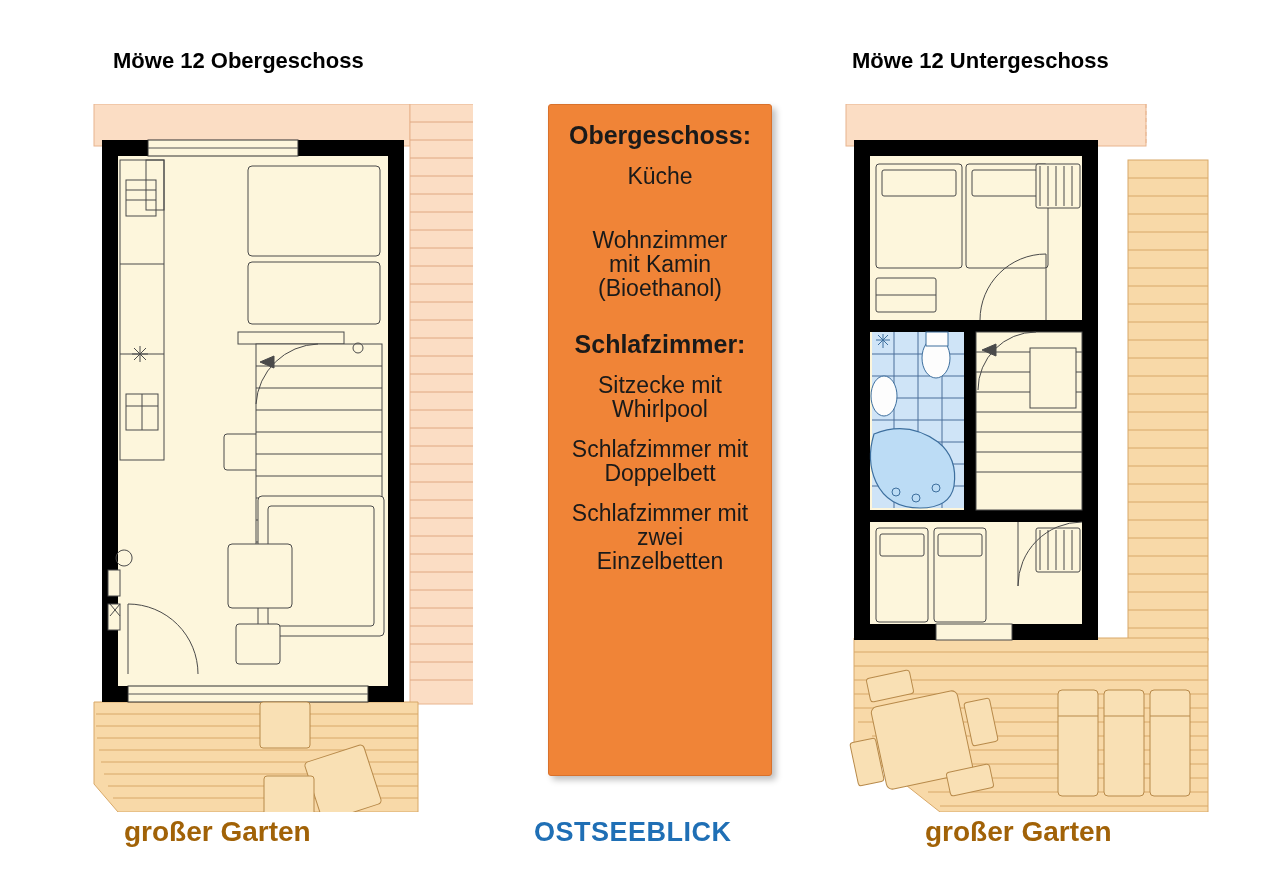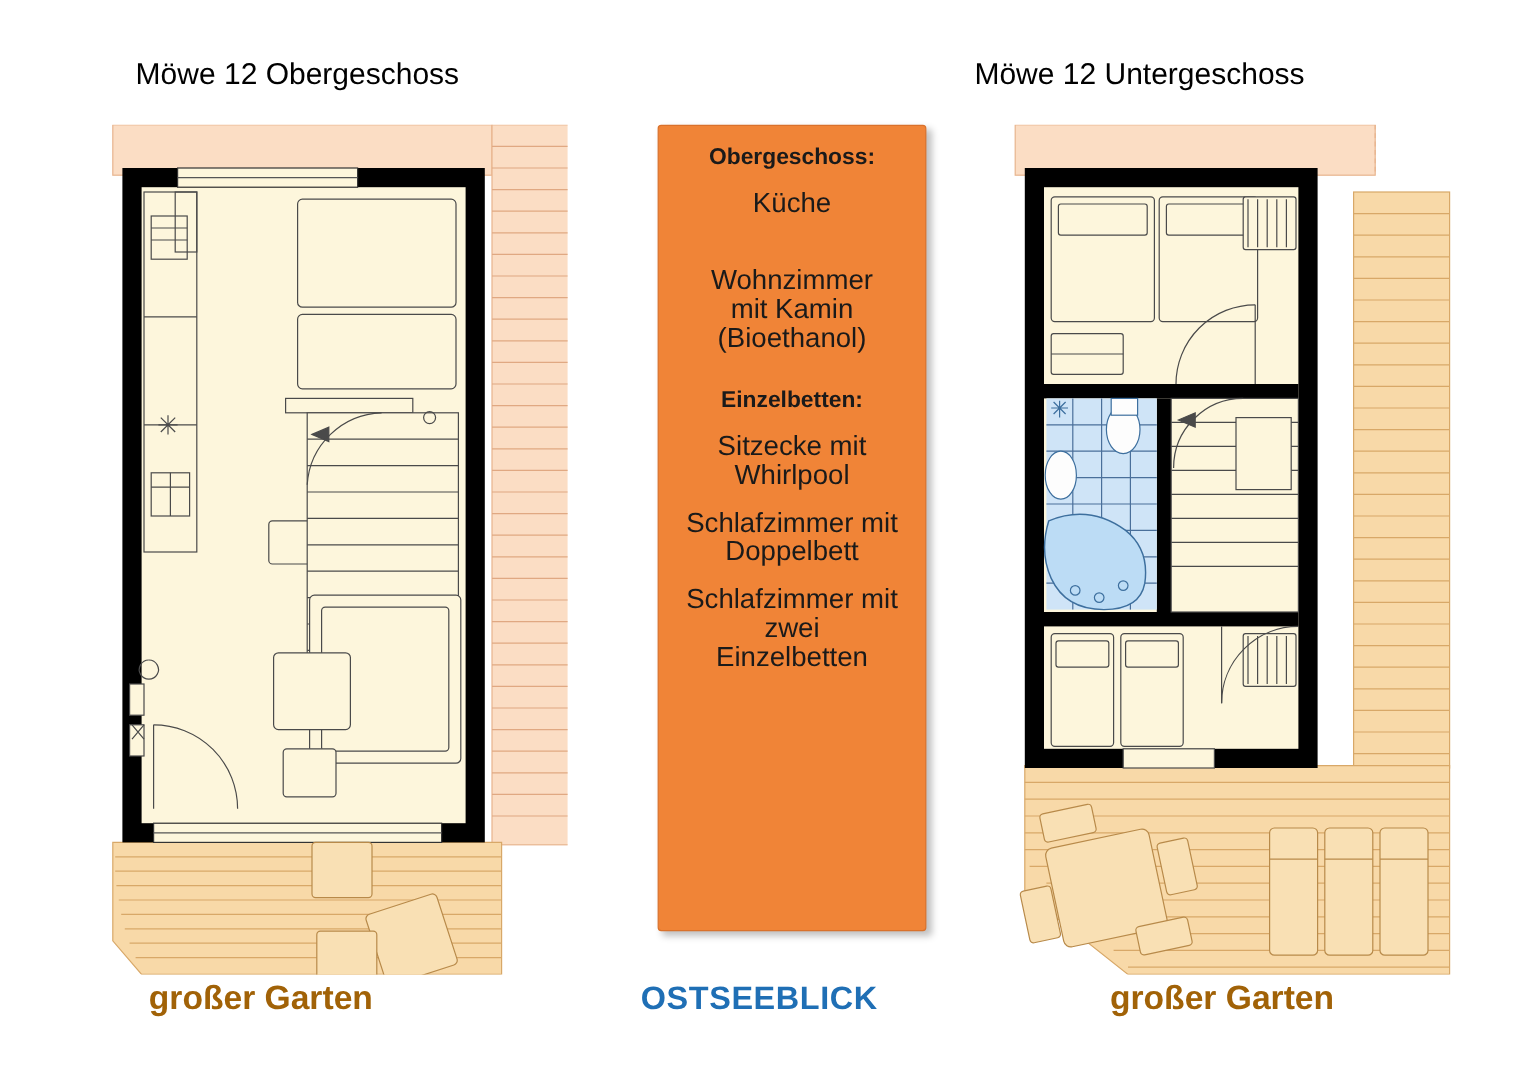--- a/index.html
+++ b/index.html
@@ -10,27 +10,27 @@
   body {
     width: 1272px;
     height: 895px;
     position: relative;
     font-family: "Liberation Sans", sans-serif;
     overflow: hidden;
   }
 
   .title {
     position: absolute;
-    font-weight: normal;
-    font-size: 25px;
+    font-weight: bold;
+    font-size: 22px;
     color: #000000;
     white-space: nowrap;
   }
   #title-left  { left: 113px; top: 48px; }
-  #title-right { left: 812px; top: 48px; }
+  #title-right { left: 852px; top: 48px; }
 
   .garden-label {
     position: absolute;
     font-weight: bold;
     font-size: 28px;
     color: #a16207;
     white-space: nowrap;
   }
   #garden-left  { left: 124px; top: 816px; }
   #garden-right { left: 925px; top: 816px; }
@@ -58,21 +58,21 @@
     border: 1px solid #d9712b;
     border-radius: 3px;
     box-shadow: 4px 4px 6px rgba(0,0,0,0.25);
     box-sizing: border-box;
     padding: 12px 8px 8px 8px;
     text-align: center;
     color: #1a1a1a;
   }
   .info-heading {
     font-weight: bold;
-    font-size: 19px;
+    font-size: 25px;
     margin: 4px 0 14px 0;
   }
   .info-item {
     font-size: 23px;
     line-height: 24px;
     margin: 0 0 16px 0;
   }
   .info-gap { height: 10px; }
 
   
@@ -213,21 +213,21 @@
   </svg>
 </div>
 
 <div id="info-panel">
   <div class="info-heading">Obergeschoss:</div>
   <div class="info-item">Küche</div>
   <div class="info-item" style="white-space:pre-line;margin-top:40px;">Wohnzimmer
 mit Kamin
 (Bioethanol)</div>
   <div class="info-gap"></div>
-  <div class="info-heading">Einzelbetten:</div>
+  <div class="info-heading">Schlafzimmer:</div>
   <div class="info-item" style="white-space:pre-line;">Sitzecke mit
 Whirlpool</div>
   <div class="info-item" style="white-space:pre-line;">Schlafzimmer mit
 Doppelbett</div>
   <div class="info-item" style="white-space:pre-line;">Schlafzimmer mit
 zwei
 Einzelbetten</div>
 </div>
 
 <div class="plan" id="plan-right">

